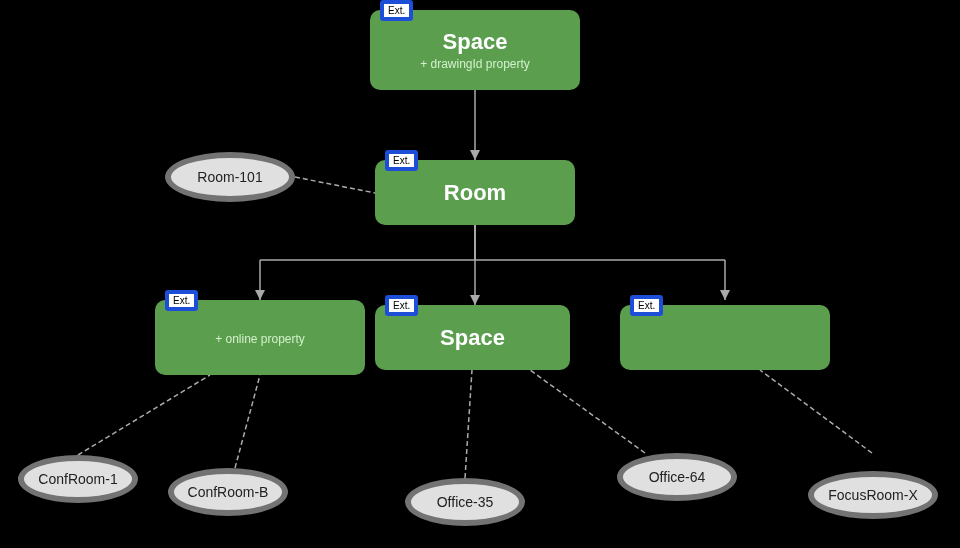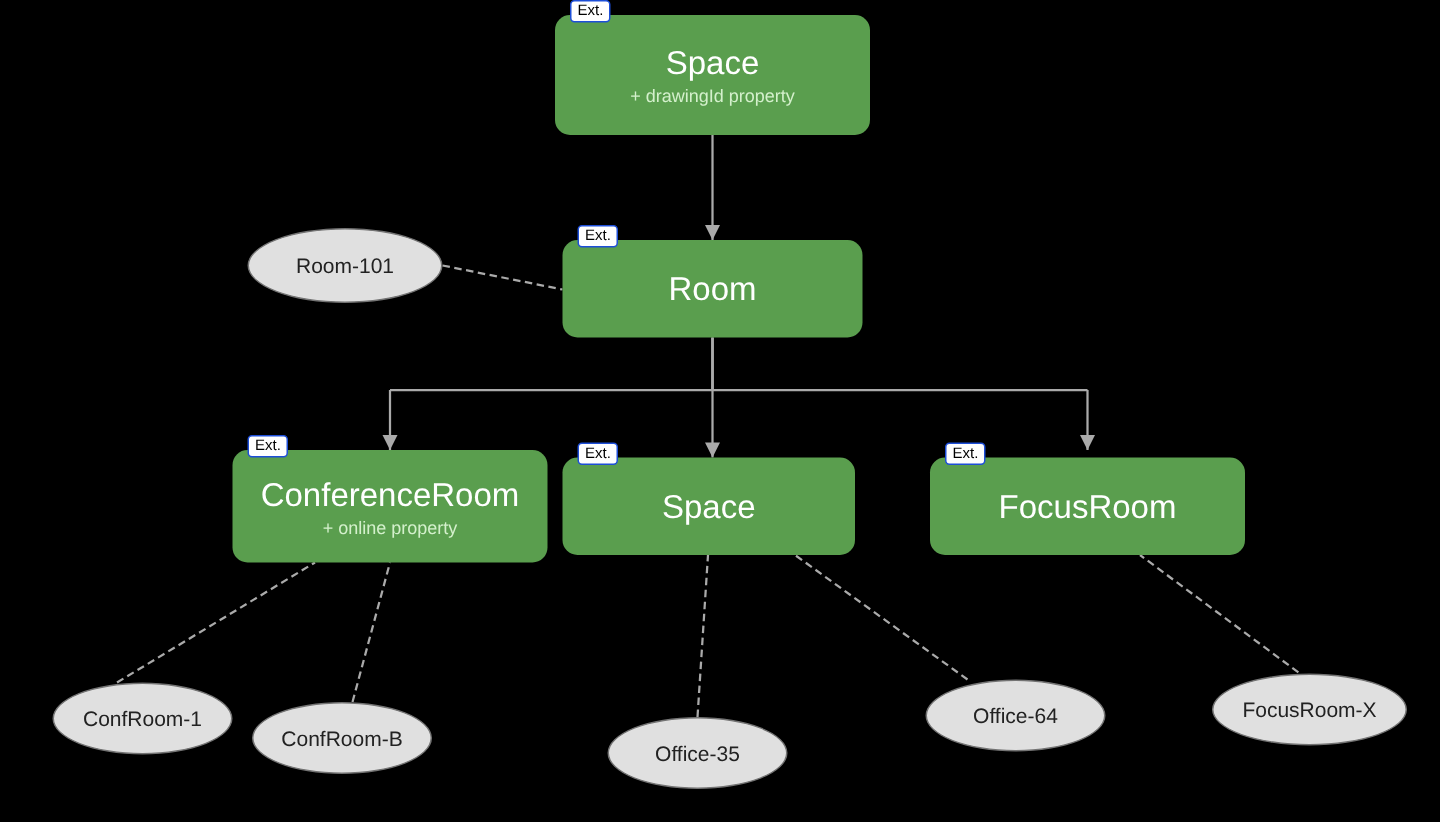--- a/index.html
+++ b/index.html
@@ -30,50 +30,50 @@
       align-items: center;
       justify-content: center;
     }
 
     .node-box .ext-badge {
       position: absolute;
       top: -10px;
       left: 10px;
       background: #fff;
       color: #000;
-      border: 1px solid #1d4ed8;
+      border: 4px solid #1d4ed8;
       font-size: 10px;
       padding: 1px 4px;
       border-radius: 3px;
       text-align: center;
     }
 
     .node-box .box-title {
       font-size: 22px;
-      font-weight: normal;
+      font-weight: bold;
       color: #fff;
     }
 
     .node-box .box-subtitle {
       font-size: 12px;
       color: #d4f0cc;
       margin-top: 2px;
       text-align: center;
     }
 
     .node-ellipse {
       position: absolute;
       background: #e0e0e0;
       border-radius: 50%;
       display: flex;
       align-items: center;
       justify-content: center;
       font-size: 14px;
       color: #222;
-      border: 1px solid #737373;
+      border: 6px solid #737373;
     }
 
     
     #space-box {
       width: 210px;
       height: 80px;
       left: 370px;
       top: 10px;
     }
 
@@ -113,21 +113,21 @@
     #room101-ellipse {
       width: 130px;
       height: 50px;
       left: 165px;
       top: 152px;
     }
 
     #confroom1-ellipse {
       width: 120px;
       height: 48px;
-      left: 35px;
+      left: 18px;
       top: 455px;
     }
 
     #confroomB-ellipse {
       width: 120px;
       height: 48px;
       left: 168px;
       top: 468px;
     }
 
@@ -142,21 +142,21 @@
       width: 120px;
       height: 48px;
       left: 617px;
       top: 453px;
     }
 
     #focusroomX-ellipse {
       width: 130px;
       height: 48px;
       left: 808px;
-      top: 449px;
+      top: 471px;
     }
   </style>
 </head>
 <body>
 
 <svg class="connectors">
 
   <line x1="475" y1="90" x2="475" y2="160" stroke="#aaa" stroke-width="1.5"></line>
 
   <polygon points="475,160 470,150 480,150" fill="#aaa"></polygon>
@@ -193,32 +193,30 @@
   <span class="box-subtitle">+ drawingId property</span>
 </div>
 
 <div class="node-box" id="room-box">
   <span class="ext-badge">Ext.</span>
   <span class="box-title">Room</span>
 </div>
 
 <div class="node-box" id="confroom-box">
   <span class="ext-badge">Ext.</span>
-  <span class="box-title">ConferenceRoom</span>
   <span class="box-subtitle">+ online property</span>
 </div>
 
 <div class="node-box" id="office-box">
   <span class="ext-badge">Ext.</span>
   <span class="box-title">Space</span>
 </div>
 
 <div class="node-box" id="focusroom-box">
   <span class="ext-badge">Ext.</span>
-  <span class="box-title">FocusRoom</span>
 </div>
 
 <div class="node-ellipse" id="room101-ellipse">
   <span>Room-101</span>
 </div>
 
 <div class="node-ellipse" id="confroom1-ellipse">
   <span>ConfRoom-1</span>
 </div>
 

